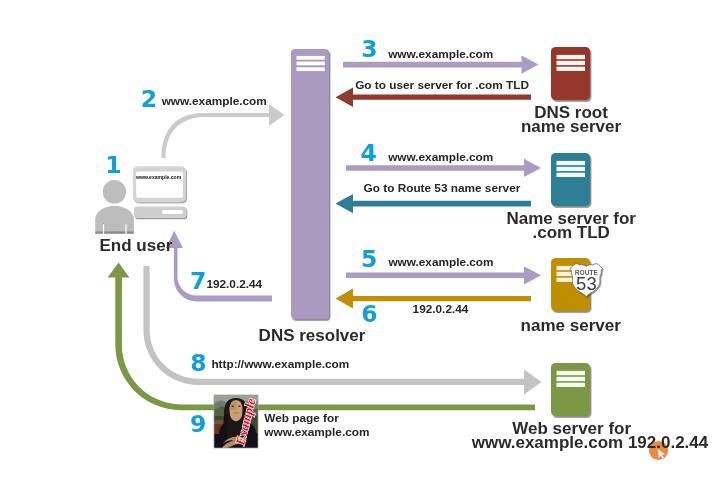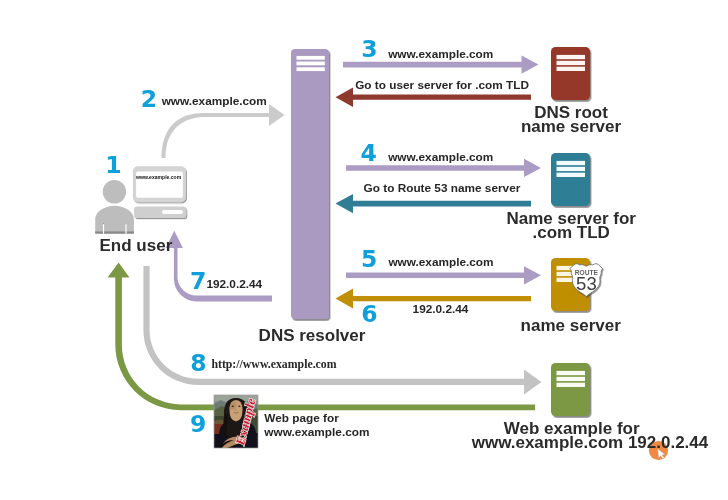--- a/index.html
+++ b/index.html
@@ -238,21 +238,21 @@
 
   <span class="num" style="left:360.9px; top:248.2px;">5</span>
   <span class="lbl" style="left:388.4px; top:257.2px;">www.example.com</span>
   <span class="num" style="left:361.3px; top:302.5px;">6</span>
   <span class="lbl" style="left:412.6px; top:304.0px;">192.0.2.44</span>
 
   <span class="num" style="left:189.9px; top:270.2px;">7</span>
   <span class="lbl" style="left:206.4px; top:278.6px;">192.0.2.44</span>
 
   <span class="num" style="left:190.3px; top:352.0px;">8</span>
-  <span class="lbl" style="left:211.4px; top:359.4px;font-family:Liberation Serif, serif;">http://www.example.com</span>
+  <span class="lbl" style="left:211.4px; top:359.4px;">http://www.example.com</span>
 
   <span class="num" style="left:190.1px; top:413.1px;">9</span>
   <div class="lbl two" style="left:264.3px; top:410.7px;">
     <div>Web page for</div>
     <div>www.example.com</div>
   </div>
 
   <div class="cap" style="left:232.0px; top:328.5px; width:160px;">DNS resolver</div>
   <div class="cap" style="left:55.9px; top:239.2px; width:160px;">End user</div>
 
@@ -261,19 +261,19 @@
     <div>name server</div>
   </div>
   <div class="cap two" style="left:491.2px; top:212.1px; width:160px;">
     <div>Name server for</div>
     <div>.com TLD</div>
   </div>
   <div class="cap two" style="left:490.7px; top:318.6px; width:160px;">
     <div>name server</div>
   </div>
   <div class="cap two" style="left:471.7px; top:422.0px; width:200px;">
-    <div>Web example for</div>
+    <div>Web server for</div>
     <div>www.example.com 192.0.2.44</div>
   </div>
 
   <span class="urlbar" style="left:136.3px; top:173.3px;">www.example.com</span>
 </div>
 </div>
 
 </body></html>

